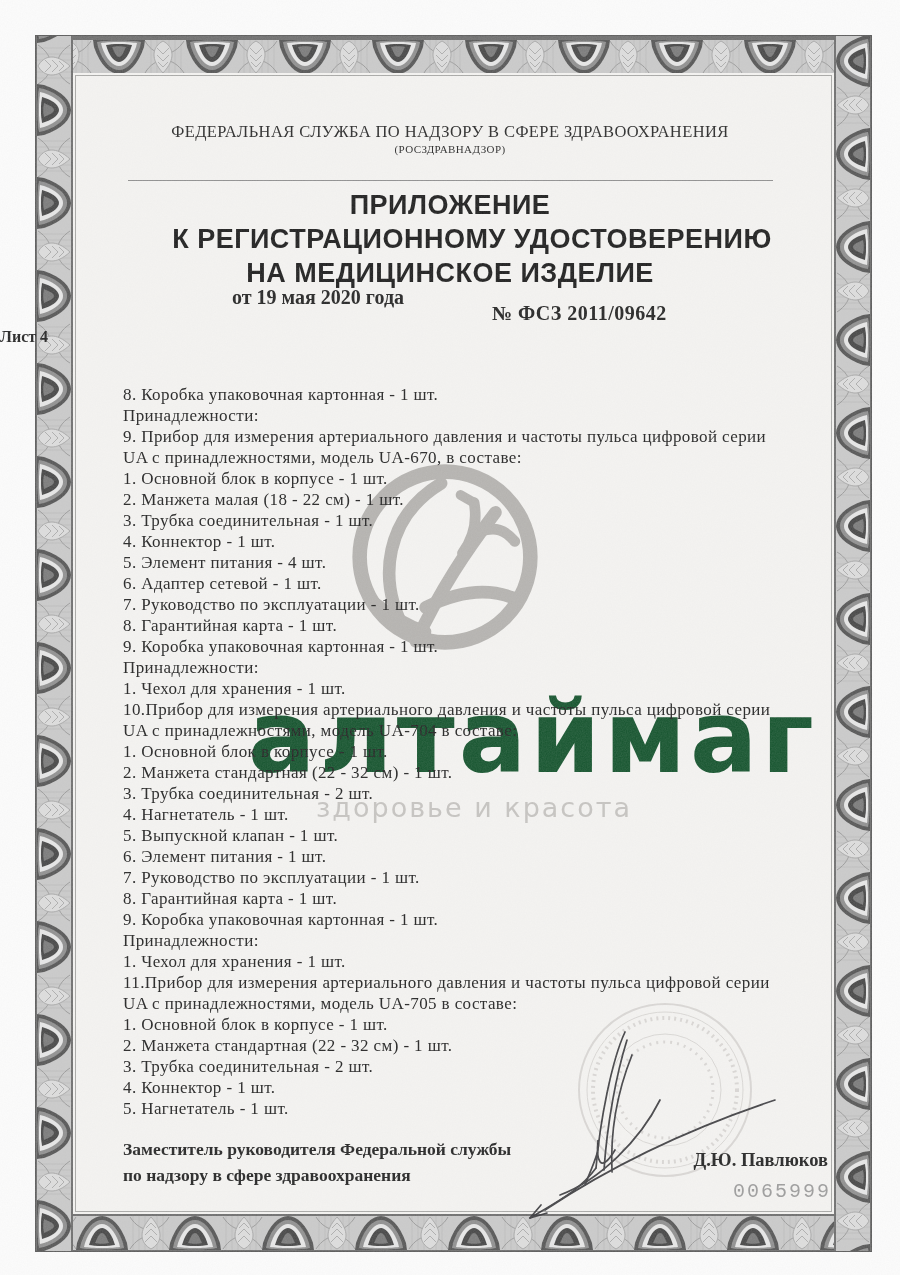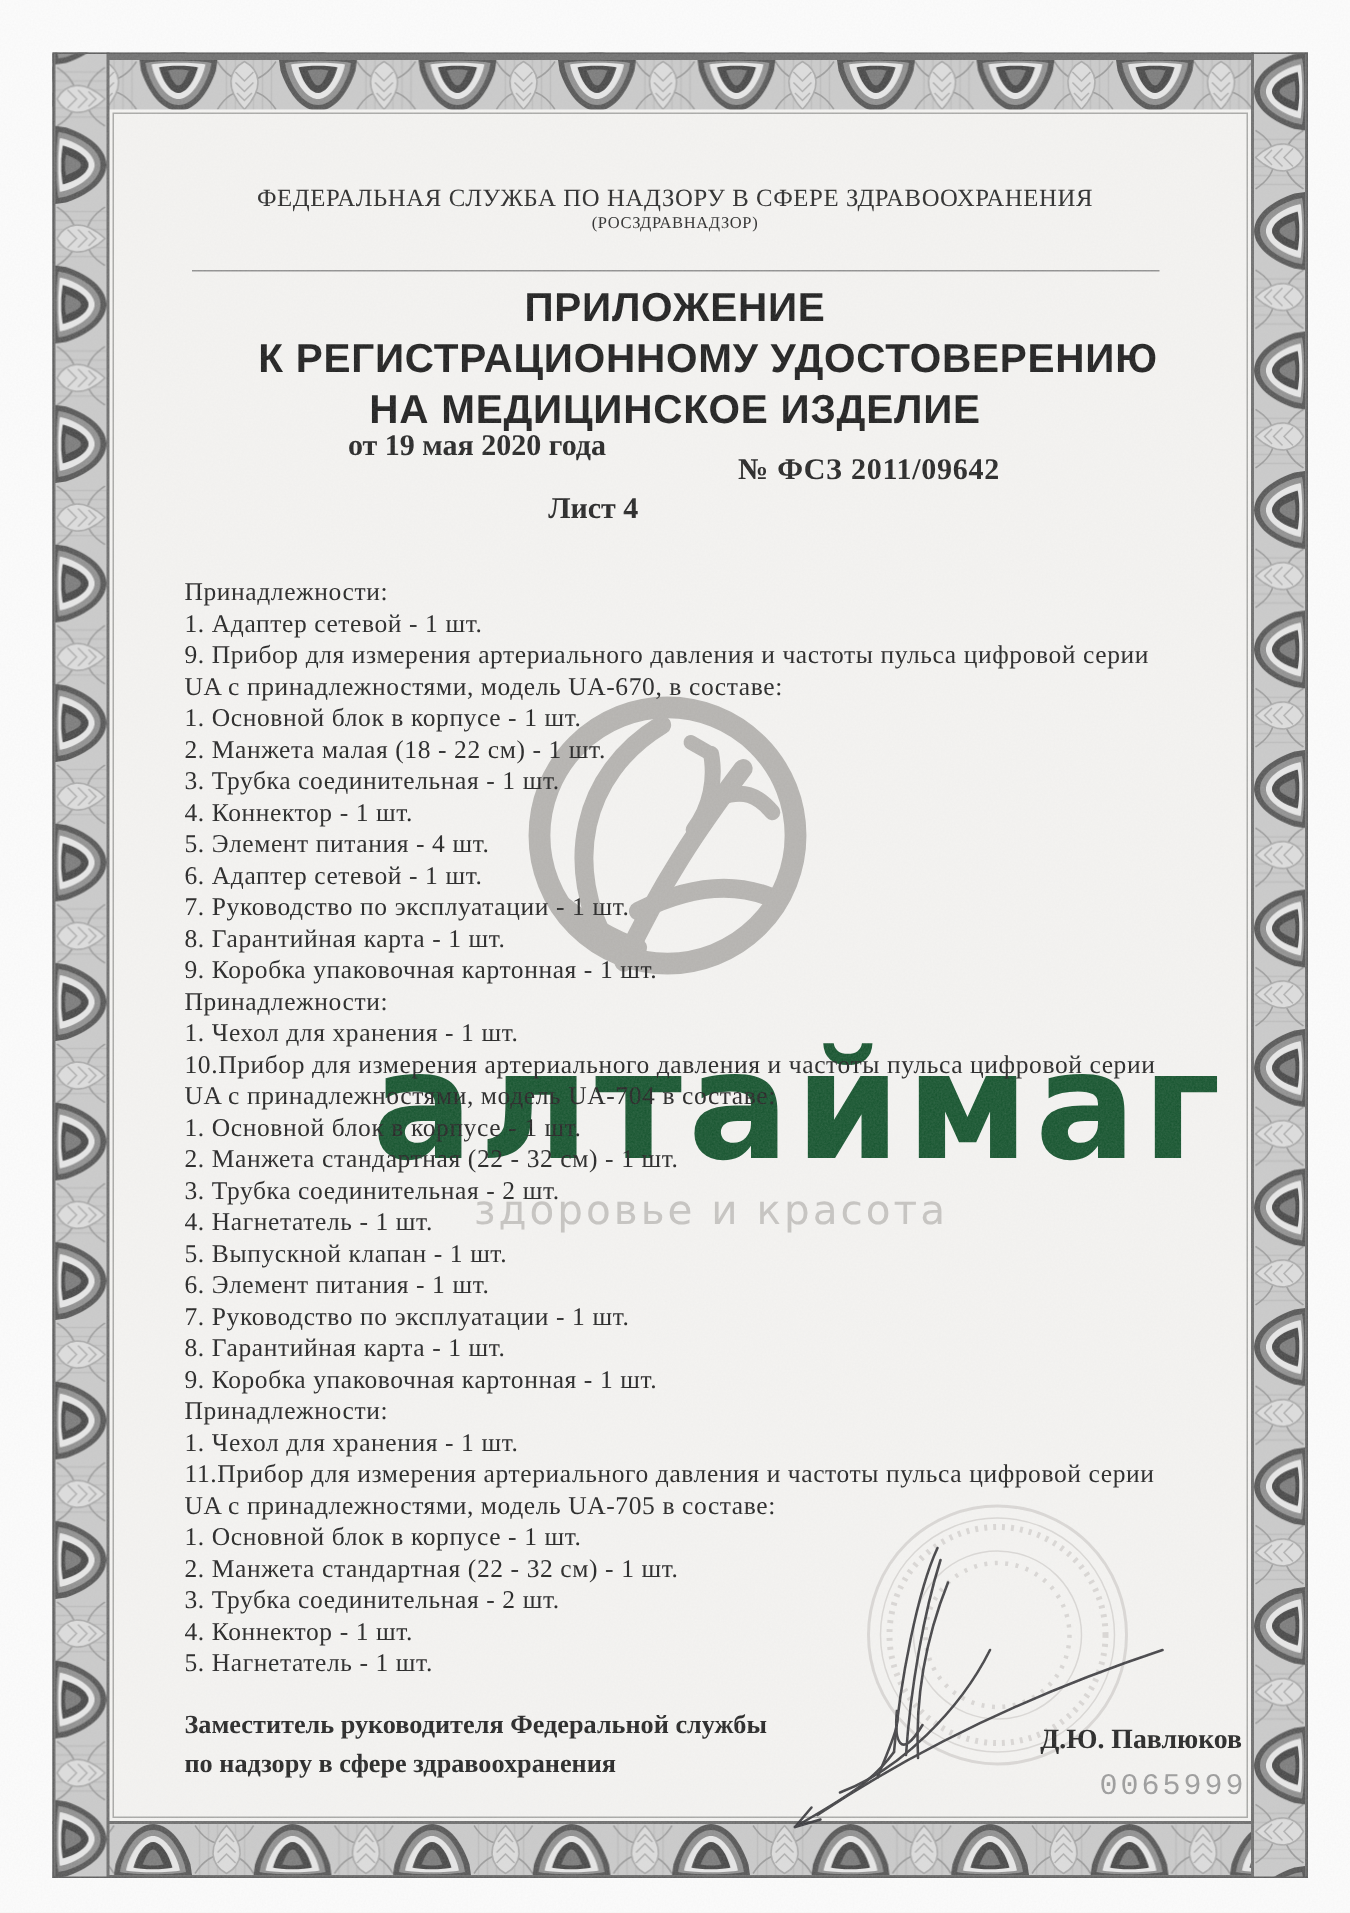--- a/index.html
+++ b/index.html
@@ -40,21 +40,21 @@
   .agency-2 { left:0; width:900px; top:143px; text-align:center; font-size:11px; letter-spacing:.4px; color:#2a2a2a; }
   .rule { position:absolute; left:128px; top:180px; width:645px; height:1px; background:#8f8f8f; z-index:4; }
   .title-1,.title-2,.title-3 {
     left:0; width:900px; text-align:center;
     font-family:"Liberation Sans", sans-serif; font-weight:bold; color:#1d1d1d;
     font-size:27px; letter-spacing:.5px;
   }
   .title-1 { top:190px; } .title-2 { top:224px;padding-left:44px; } .title-3 { top:258px; }
   .date-label { left:232px; top:286px; font-size:20px; font-weight:bold; }
   .number-label { left:492px; top:302px; font-size:20px; font-weight:bold; letter-spacing:.5px; }
-  .sheet-label { left:0; width:791px; top:328px; text-align:center; font-size:20px; font-weight:bold; }
+  .sheet-label { left:0; width:791px; top:328px; text-align:left; font-size:16px; font-weight:bold; }
 
   .doc-lines { position:absolute; left:123px; top:384px; z-index:4; }
   .doc-lines .line {
     font-size:17px; line-height:21px; letter-spacing:.4px;
     color:#232323; white-space:nowrap;
   }
 
   .sig-title { left:123px; top:1136px; font-size:17.5px; font-weight:bold; line-height:26px; white-space:normal; width:450px; }
   .sig-name { left:0; width:828px; top:1150px; text-align:right; font-size:18.5px; font-weight:bold; }
   .serial {
@@ -124,22 +124,22 @@
 <div class="rule"></div>
 <div class="txt title-1">ПРИЛОЖЕНИЕ</div>
 <div class="txt title-2">К РЕГИСТРАЦИОННОМУ УДОСТОВЕРЕНИЮ</div>
 <div class="txt title-3">НА МЕДИЦИНСКОЕ ИЗДЕЛИЕ</div>
 <div class="txt date-label">от  19 мая 2020 года</div>
 <div class="txt number-label">№  ФСЗ 2011/09642</div>
 <div class="txt sheet-label">Лист  4</div>
 
 <div class="doc-lines">
 
+<div class="line">8. Коробка упаковочная картонная - 1 шт.</div>
     <div class="line">Принадлежности:</div>
-    <div class="line">1. Адаптер сетевой - 1 шт.</div>
     <div class="line">9. Прибор для измерения артериального давления и частоты пульса цифровой серии</div>
     <div class="line">UA с принадлежностями, модель UA-670, в составе:</div>
     <div class="line">1. Основной блок в корпусе - 1 шт.</div>
     <div class="line">2. Манжета малая (18 - 22 см) - 1 шт.</div>
     <div class="line">3. Трубка соединительная - 1 шт.</div>
     <div class="line">4. Коннектор - 1 шт.</div>
     <div class="line">5. Элемент питания - 4 шт.</div>
     <div class="line">6. Адаптер сетевой - 1 шт.</div>
     <div class="line">7. Руководство по эксплуатации - 1 шт.</div>
     <div class="line">8. Гарантийная карта - 1 шт.</div>

